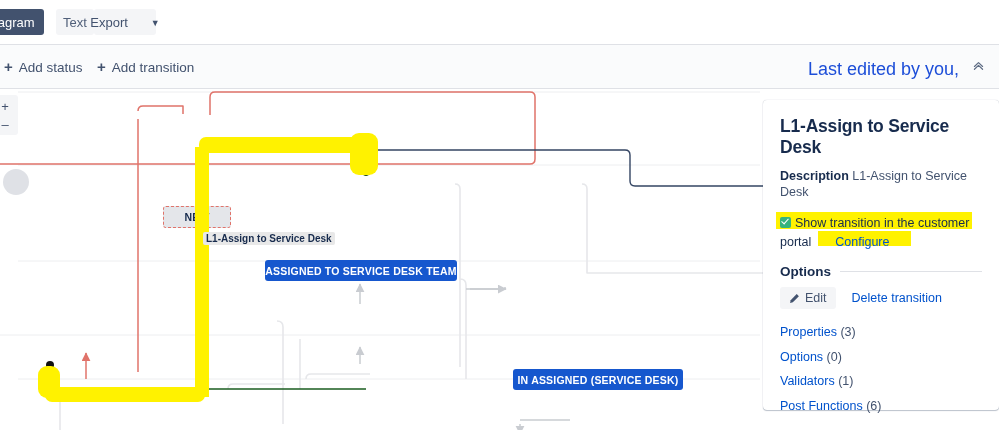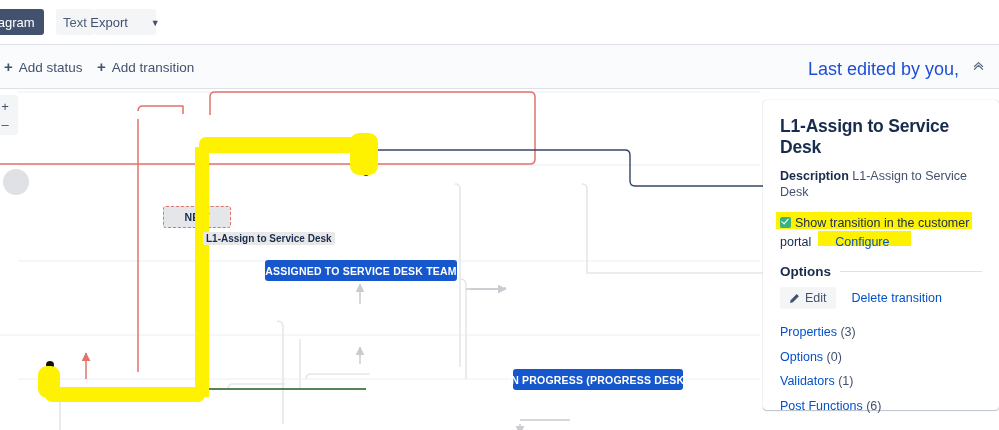--- a/index.html
+++ b/index.html
@@ -306,21 +306,21 @@
   <div class="node lane-start" style="left:3px;top:80px;"></div>
 
   <div id="nodes-layer">
       <div class="node grey dashed" style="left: 163px; top: 117px; width: 68px;">
         <span>NEW</span>
       </div>
       <div class="node blue" style="left: 265px; top: 171px; width: 192px;">
         <span>ASSIGNED TO SERVICE DESK TEAM</span>
       </div>
       <div class="node blue" style="left: 513px; top: 280px; width: 170px;">
-        <span>IN PROGRESS (PROGRESS DESK)</span>
+        <span>IN ASSIGNED (SERVICE DESK)</span>
       </div>
     </div>
 
 </div>
 
 <div id="panel">
 
   <div id="panel-title">L1-Assign to Service Desk</div>
 
   <div id="panel-desc">

